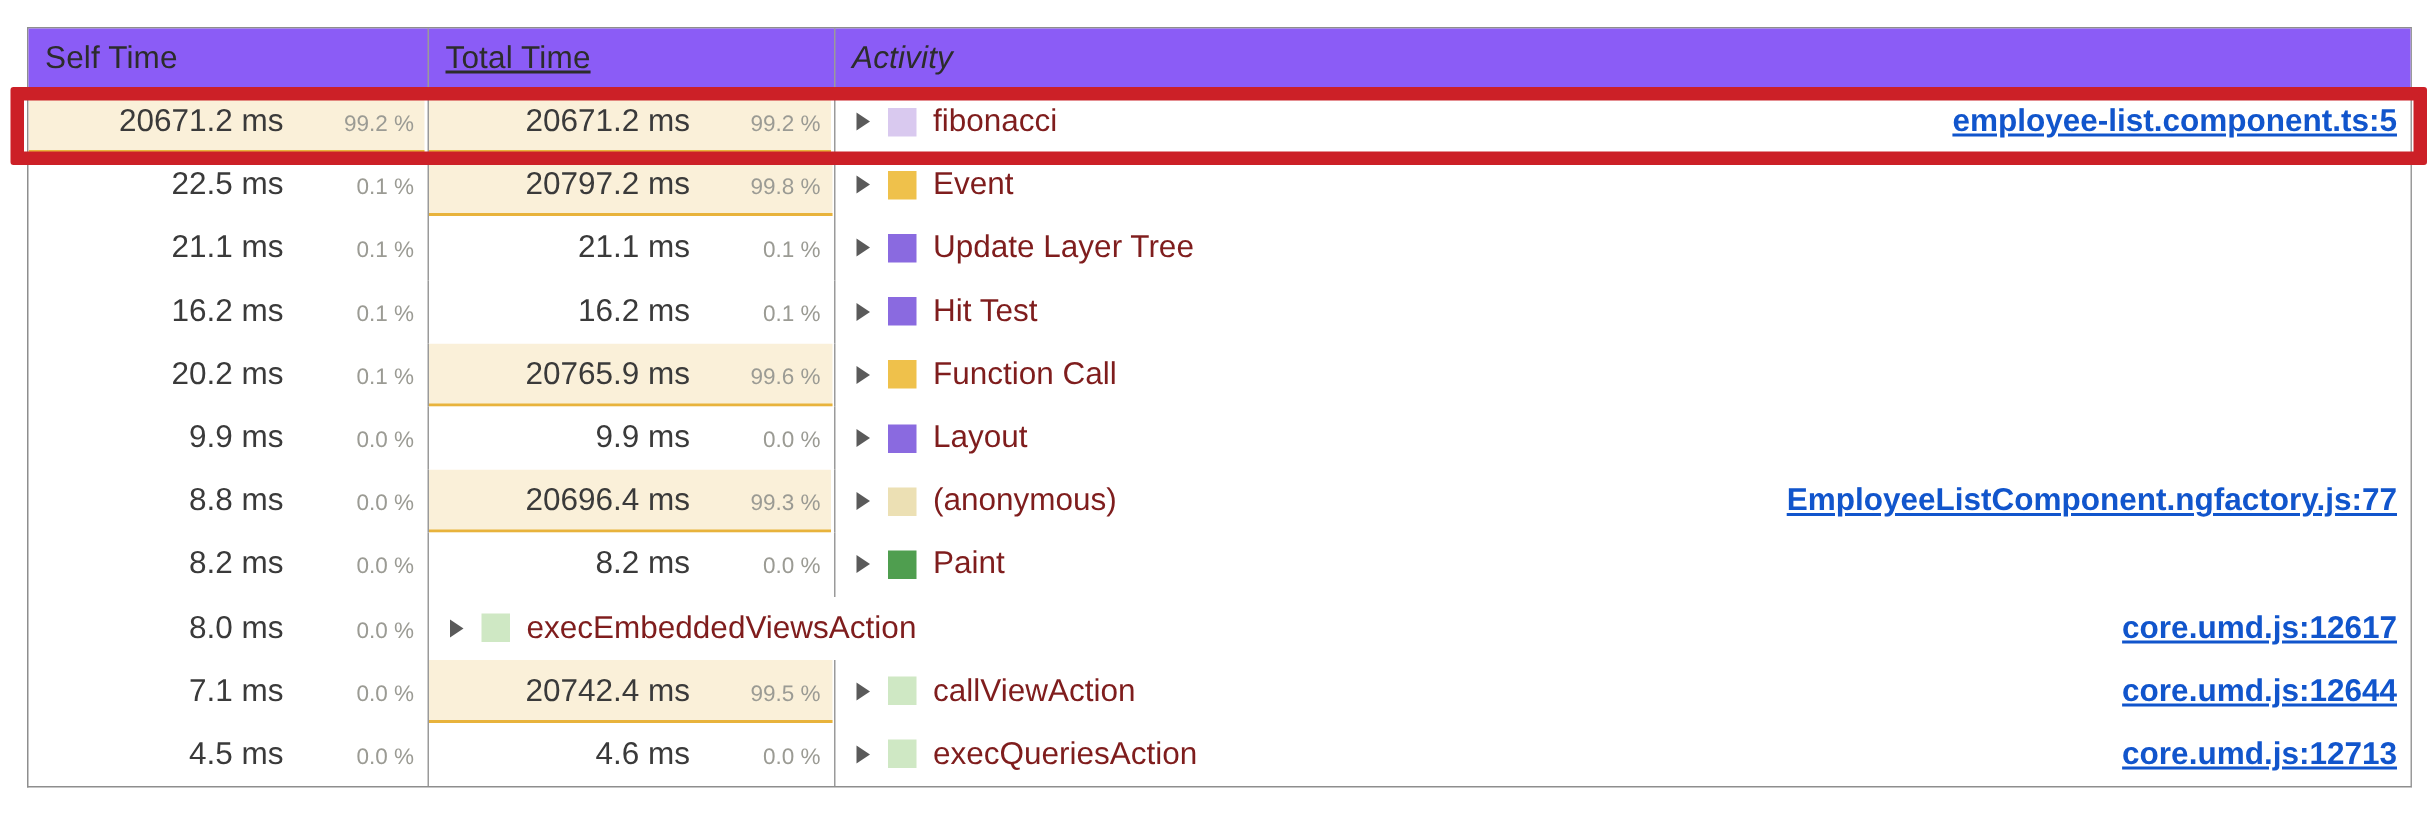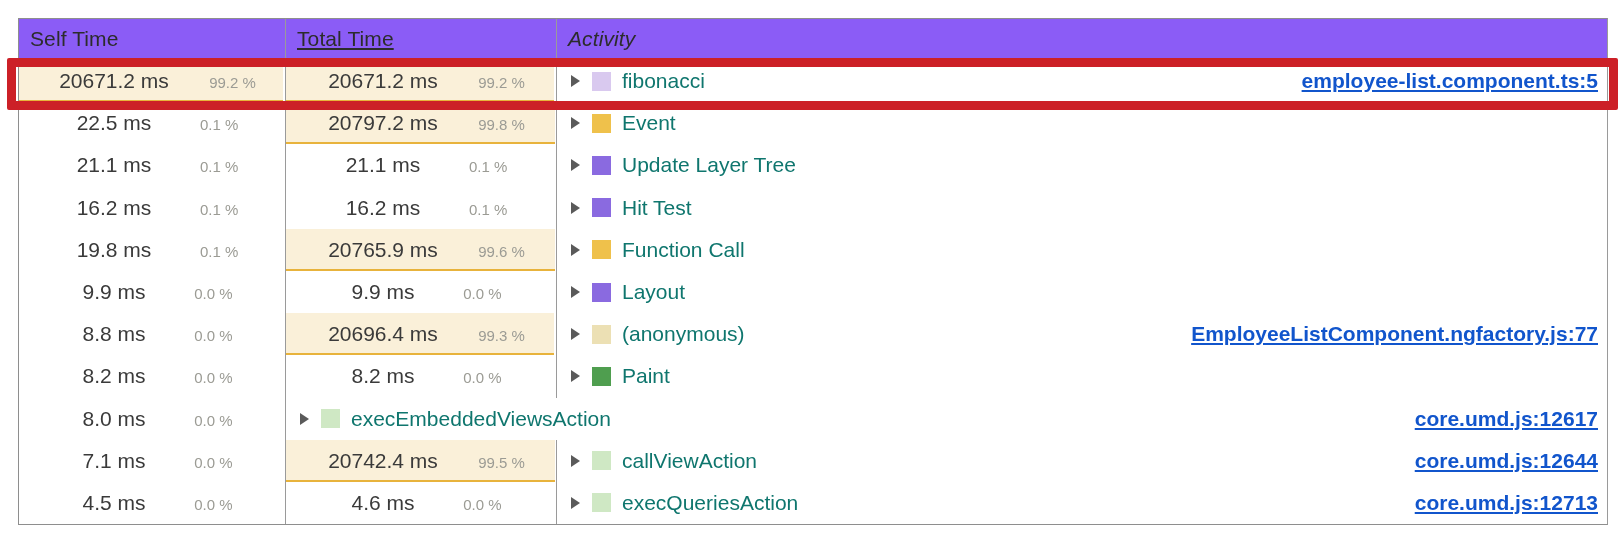--- a/index.html
+++ b/index.html
@@ -63,21 +63,21 @@
     height: 42.2px;
     box-sizing: border-box;
   }
 
   .cell-num {
     position: relative;
     box-sizing: border-box;
     overflow: hidden;
     display: flex;
     align-items: center;
-    justify-content: center;
+    justify-content: flex-end;
     padding-right: 9px;
     padding-left: 20px;
   }
   .cell-num.self  { width: 267px; border-right: 1px solid #9a9a9a; }
   .cell-num.total { width: 271px; border-right: 1px solid #9a9a9a; }
 
   
   .bar {
     position: absolute;
     left: 0;
@@ -137,21 +137,21 @@
   }
   .swatch {
     width: 19px;
     height: 19px;
     flex: 0 0 19px;
     margin-right: 11px;
     box-sizing: border-box;
   }
   .act-label {
     font-size: 21px;
-    color: #0f766e;
+    color: #7f1d1d;
     white-space: nowrap;
   }
   .spacer { flex: 1 1 auto; }
   .src-link {
     font-size: 21px;
     color: #1155cc;
     text-decoration: underline;
     white-space: nowrap;
     cursor: pointer;
     font-weight: bold;
@@ -265,21 +265,21 @@
           <div class="cell-act">
             <span class="disclosure"></span>
             <span class="swatch" style="background: rgb(138, 106, 224);"></span>
             <span class="act-label">Hit Test</span>
             <span class="spacer"></span>
           </div>
         </div>
         <div class="trow">
           <div class="cell-num self">
             <div class="numtext">
-              <span class="ms">19.8 ms</span>
+              <span class="ms">20.2 ms</span>
               <span class="pct">0.1 %</span>
             </div>
           </div>
           <div class="cell-num total">
             <div class="bar" style="width: 99.6%;"></div>
             <div class="numtext">
               <span class="ms">20765.9 ms</span>
               <span class="pct">99.6 %</span>
             </div>
           </div>

